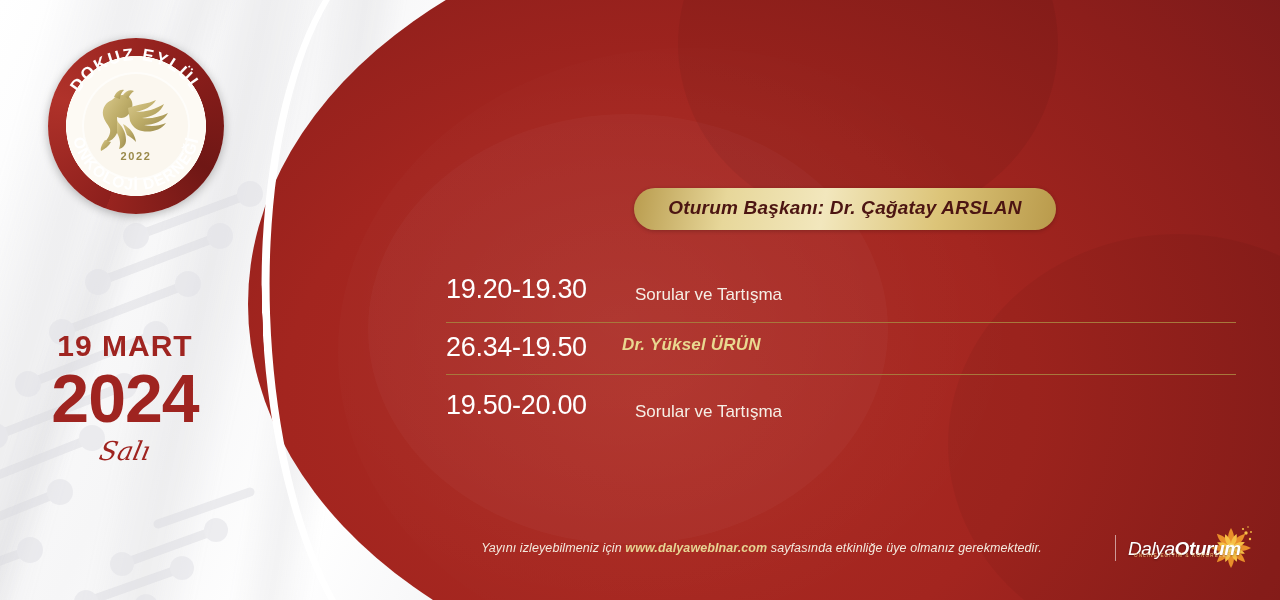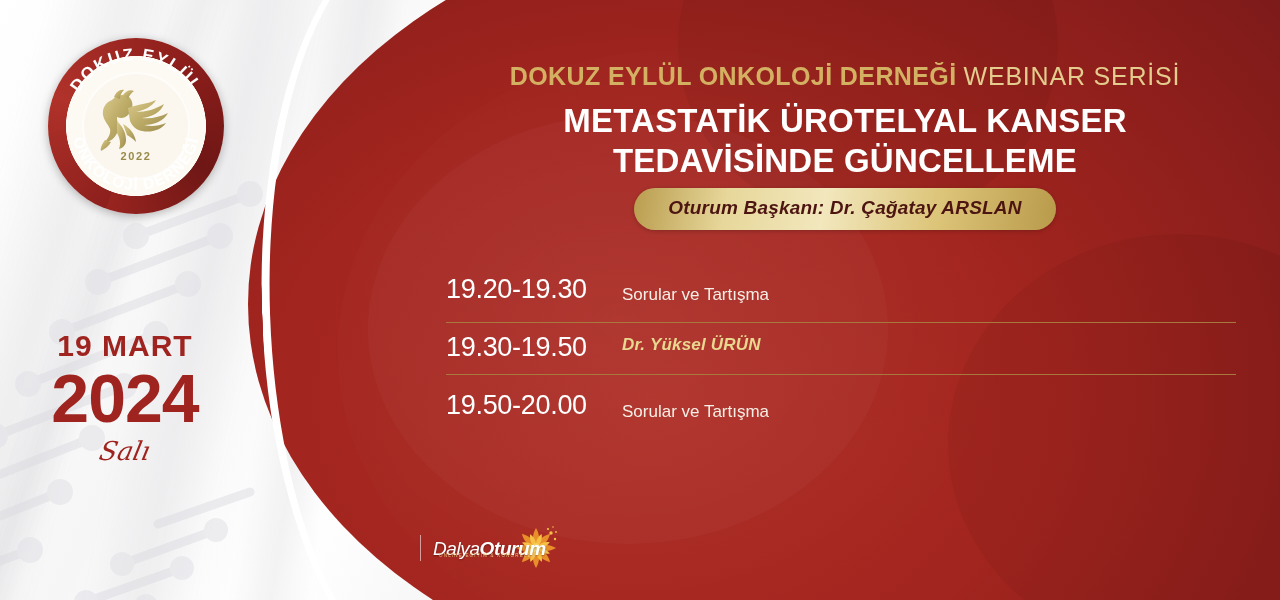--- a/index.html
+++ b/index.html
@@ -179,21 +179,21 @@
   }
   .row .body { flex:1 1 auto; padding-top:3px; }
   .row .topic {
     font-size:17px; font-weight:400; color:#f6efe6; line-height:1.35;
   }
   .row .speaker {
     margin-top:1px;
     font-size:17px; font-weight:700; font-style:italic;
     color:#e9d890; letter-spacing:.2px;
   }
-  .row.one-line { align-items:center; padding:14px 0 15px; }
+  .row.one-line { align-items:center; padding:14px 0 15px;gap:13px; }
   .row.one-line .body { padding-top:0;margin-top:12px; }
 
   
   .footer {
     position:absolute; left:420px; top:528px; width:830px;
     display:flex; align-items:center; gap:12px;
   }
   .footer-text {
     flex:1 1 auto;
     text-align:center;
@@ -330,62 +330,55 @@
     </svg>
     <div class="year">2022</div>
   </div>
 
   <div class="date-block">
     <div class="date-day">19 MART</div>
     <div class="date-year">2024</div>
     <div class="date-weekday">Salı</div>
   </div>
 
-  <div class="header">
-    <div class="kicker">
-      <span class="k-strong">DOKUZ EYLÜL ONKOLOJİ DERNEĞİ</span>
-      <span class="k-light">WEBINAR SERİSİ</span>
-    </div>
-    <div class="title">
-      <div>METASTATİK ÜROTELYAL KANSER</div>
-      <div>TEDAVİSİNDE GÜNCELLEME</div>
-    </div>
-  </div>
 
   <div class="chair-wrap">
     <span class="chair">Oturum Başkanı: Dr. Çağatay ARSLAN</span>
   </div>
 
   <div class="schedule">
 
 
     <div class="row one-line">
       <div class="time">19.20-19.30</div>
       <div class="body">
         <div class="topic">Sorular ve Tartışma</div>
       </div>
     </div>
 
     <div class="row">
-      <div class="time">19.30-19.50</div>
+      <div class="time">26.34-19.50</div>
       <div class="body">
         <div class="speaker">Dr. Yüksel ÜRÜN</div>
       </div>
     </div>
 
     <div class="row one-line">
       <div class="time">19.50-20.00</div>
       <div class="body">
         <div class="topic">Sorular ve Tartışma</div>
       </div>
     </div>
 
   </div>
 
   <div class="footer">
+    <div class="footer-text">
+      <span>Yayını izleyebilmeniz için </span><span class="url">www.dalyawebInar.com</span><span> sayfasında etkinliğe üye olmanız gerekmektedir.</span>
+    </div>
     <div class="footer-sep"></div>
     <div class="dalya">
       <svg class="sun" viewBox="0 0 46 46">
         <g transform="translate(23,23)">
           <g fill="#e98f2a">
             <g>
                 <path d="M0 -20 C 4 -13, 4 -7, 0 -2 C -4 -7, -4 -13, 0 -20 Z"></path>
               </g>
             <g transform="rotate(45)">
                 <path d="M0 -20 C 4 -13, 4 -7, 0 -2 C -4 -7, -4 -13, 0 -20 Z"></path>

